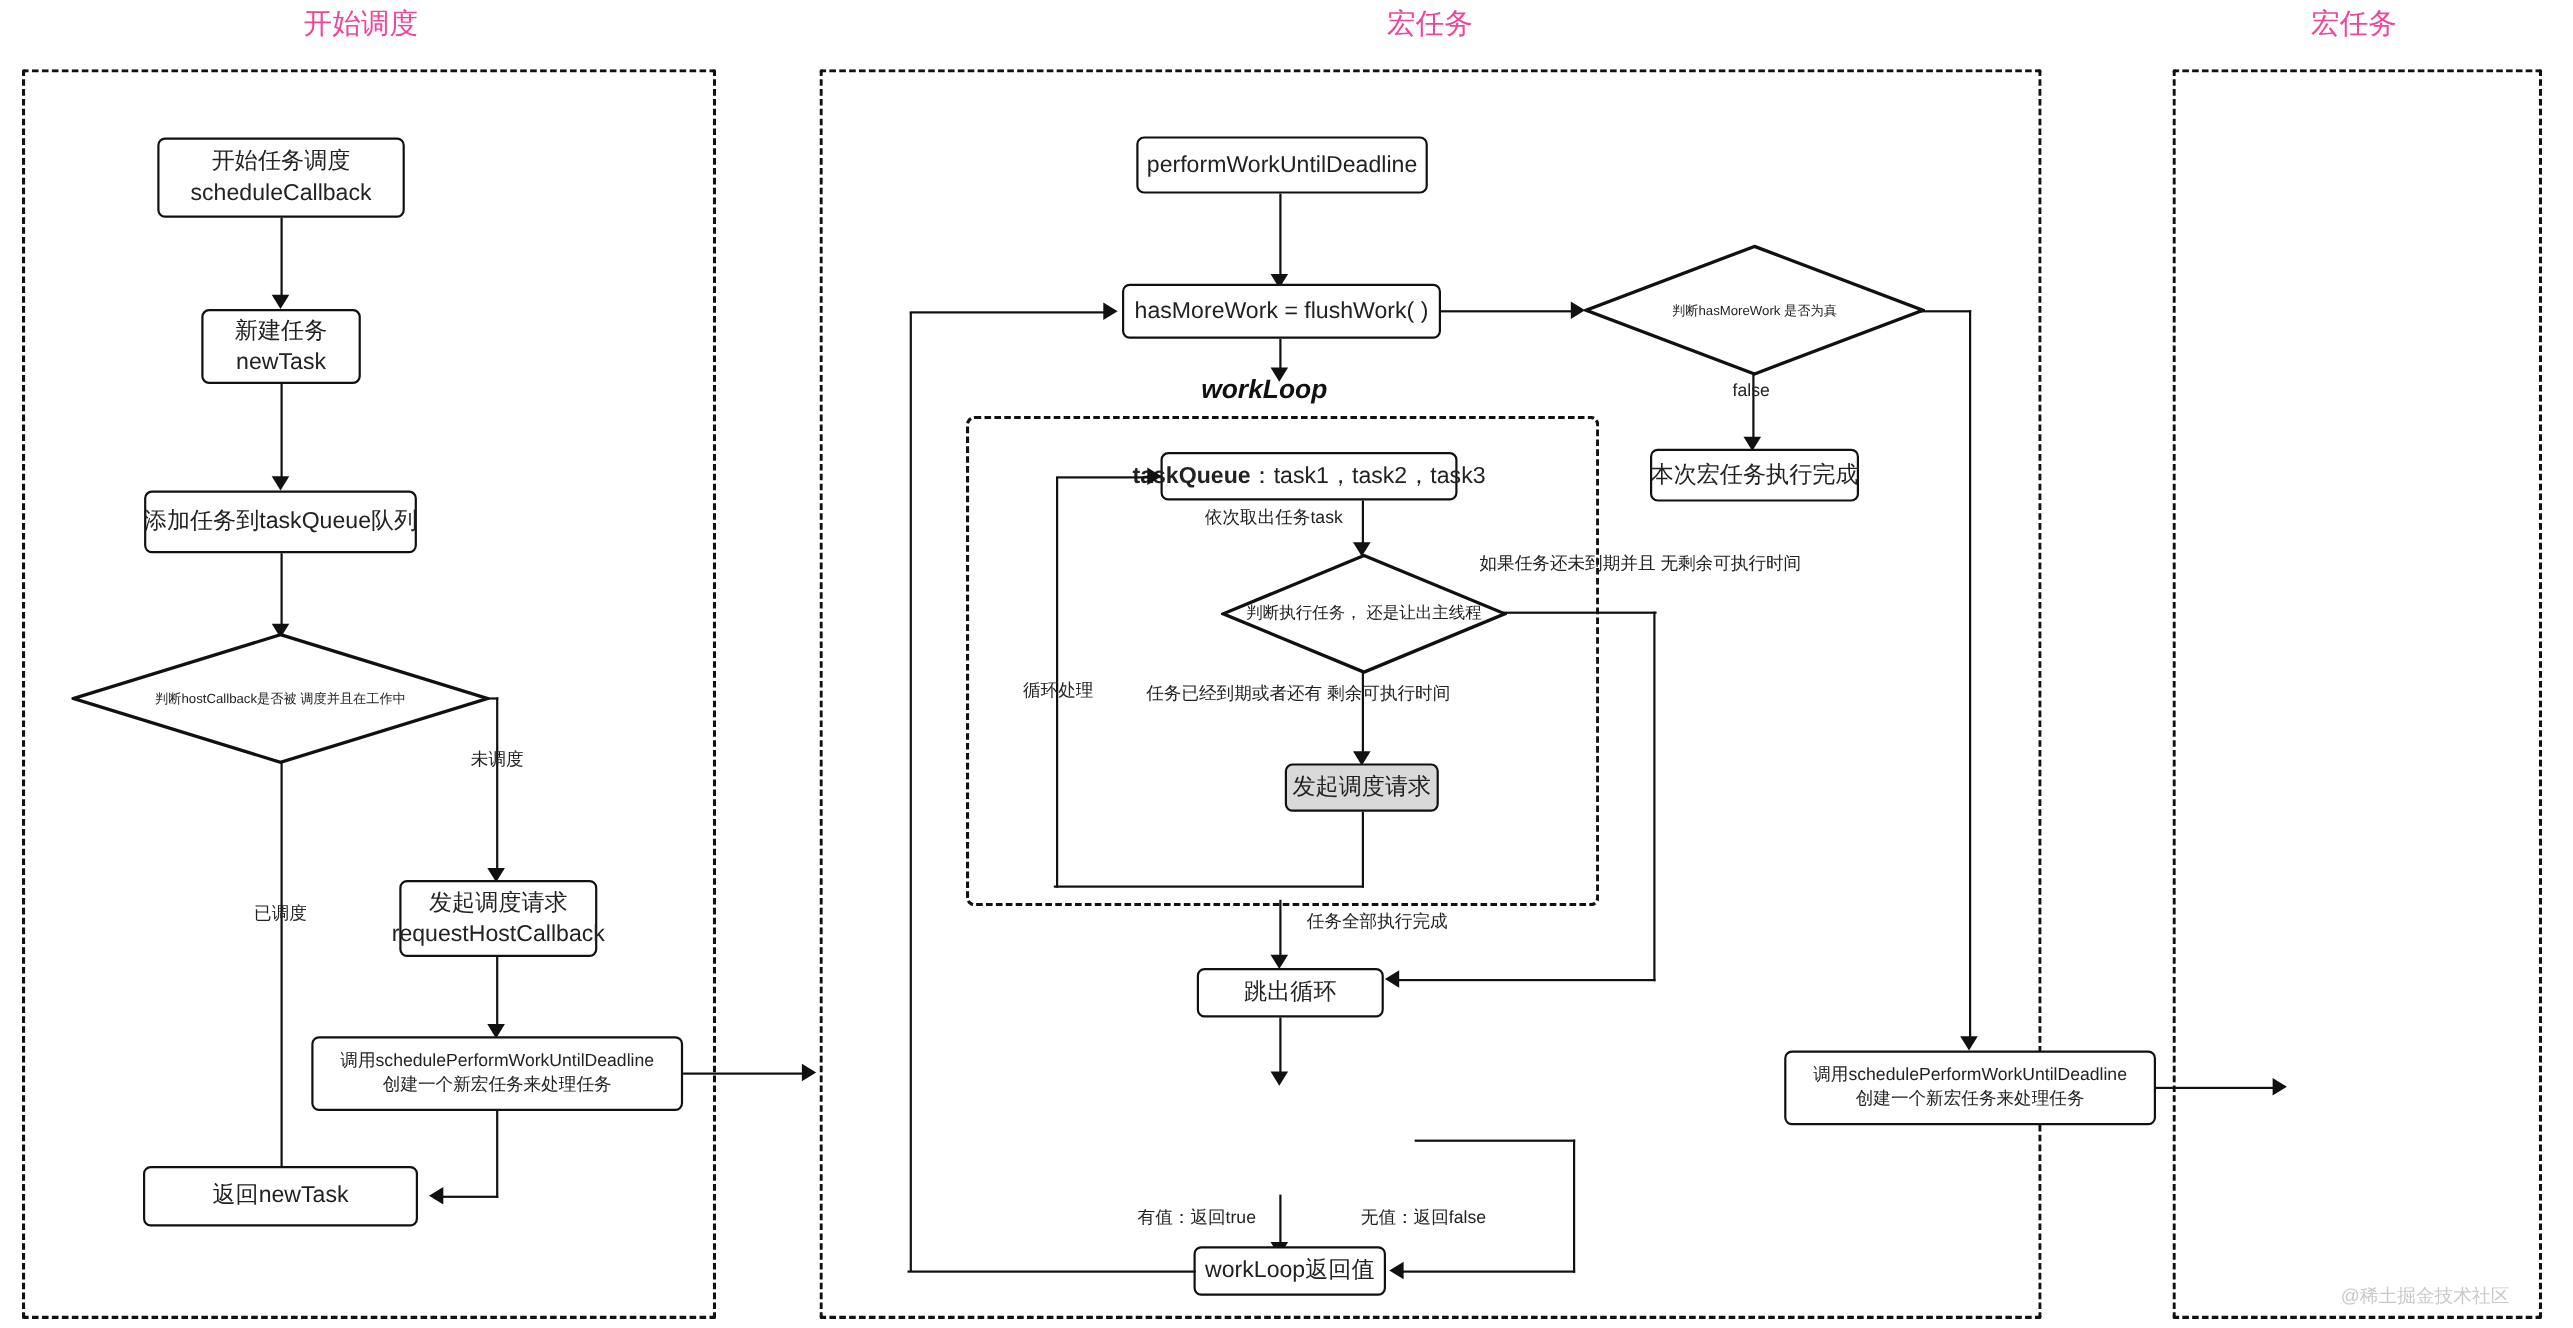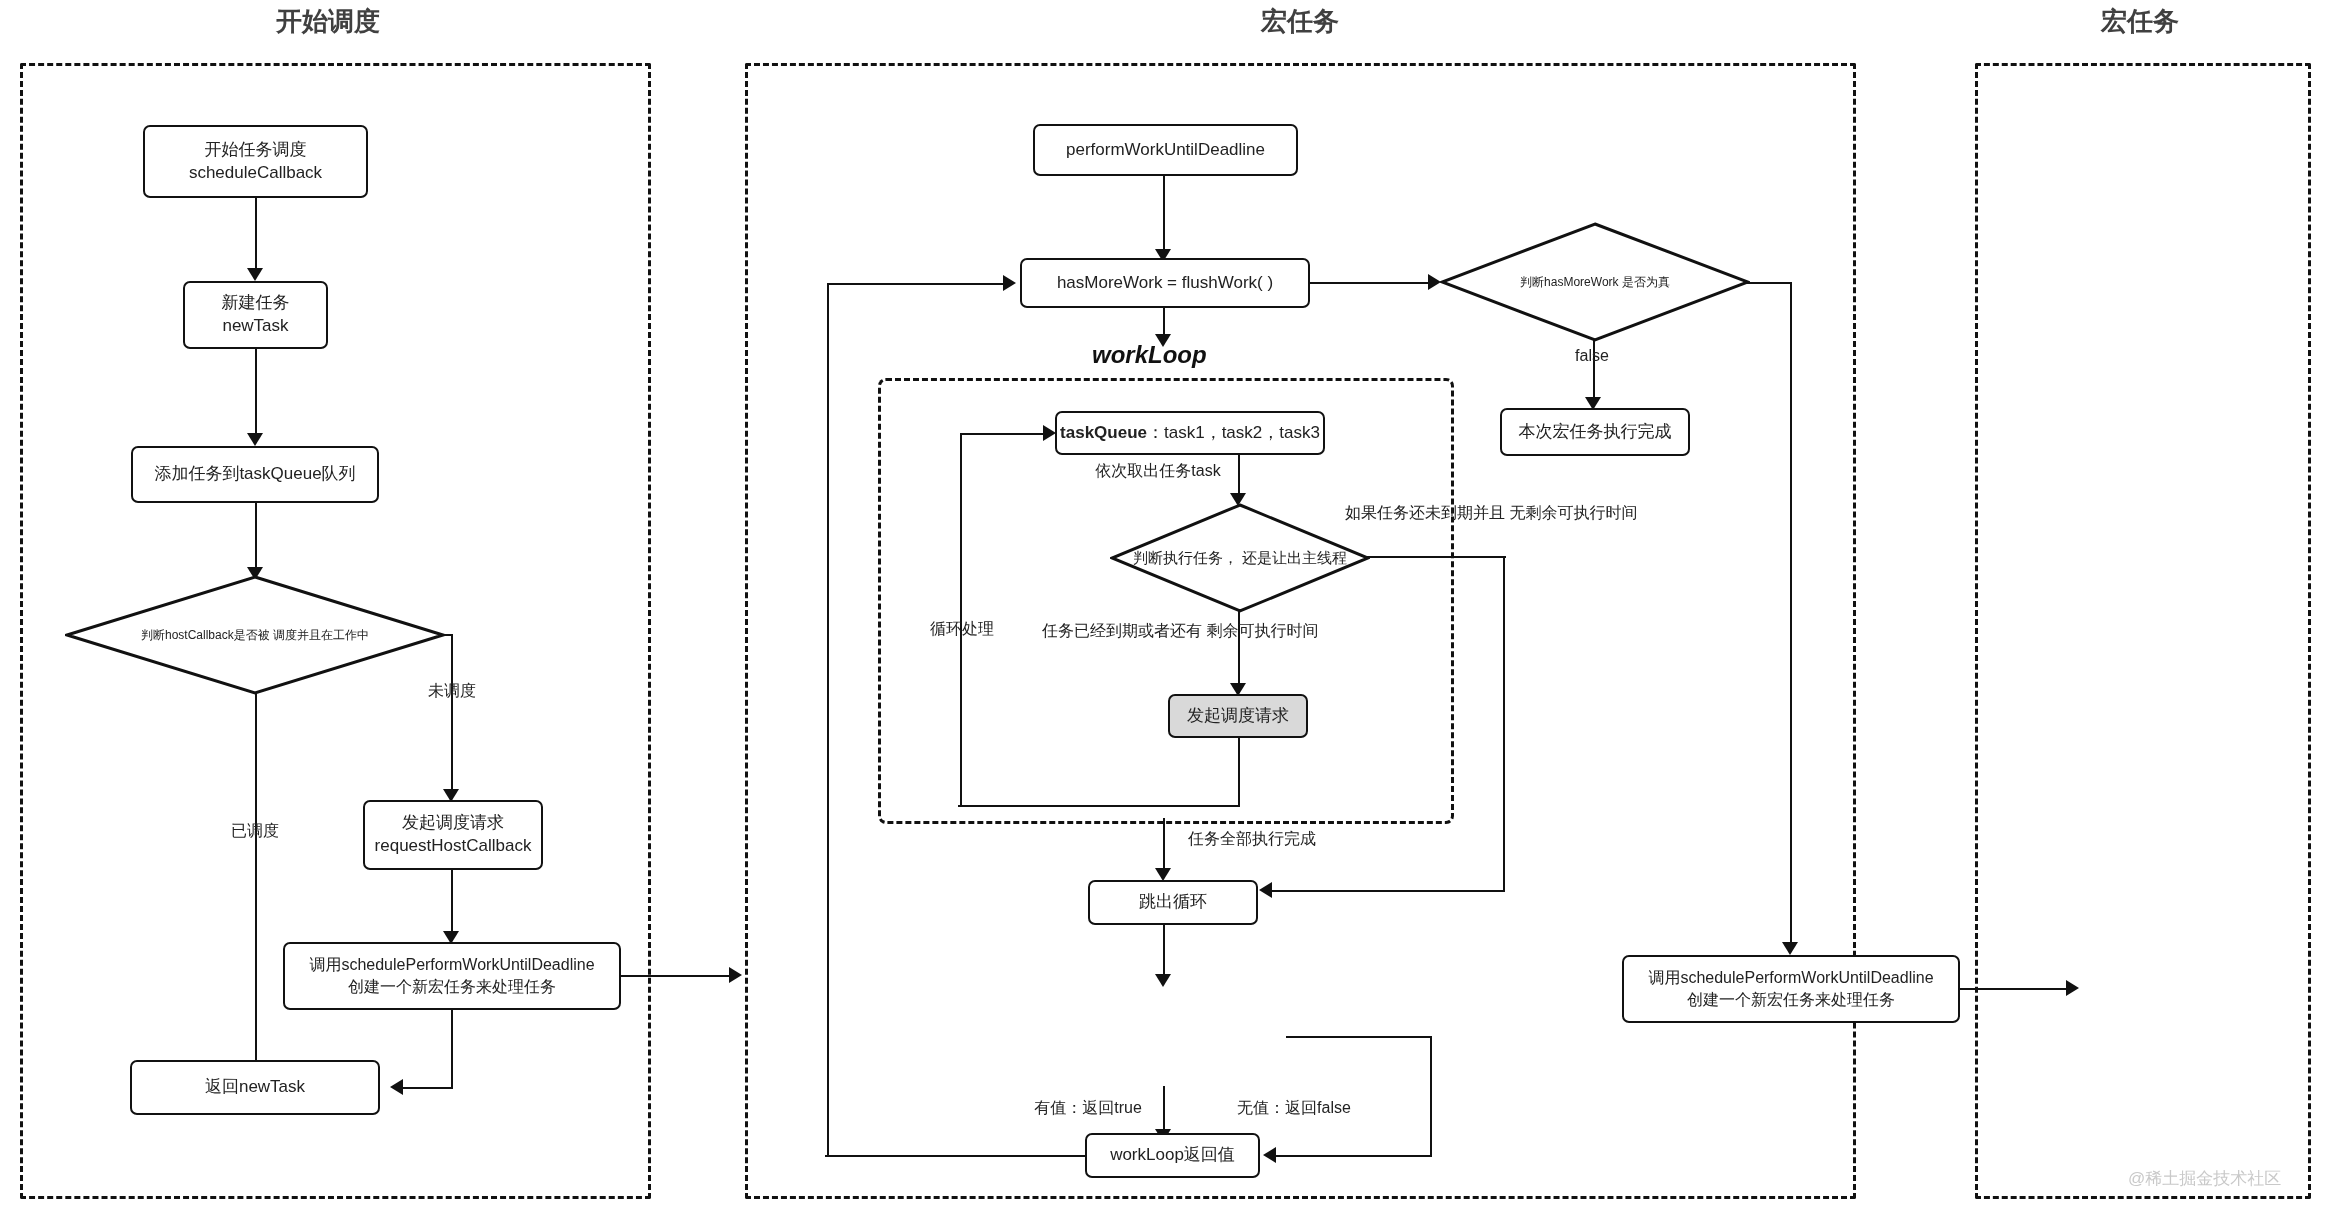--- a/index.html
+++ b/index.html
@@ -2,40 +2,40 @@
 <html><head>
 <meta charset="utf-8">
 <title>React Scheduler Flowchart</title>
 <style>
   html,body{margin:0;padding:0;background:#ffffff;}
   body{font-family:"Liberation Sans","DejaVu Sans",sans-serif;color:#1a1a1a;}
   #canvas{position:relative;width:2339px;height:1207px;background:#fff;overflow:hidden;}
 
   
   .lane-title{
-    position:absolute;font-weight:bold;font-size:26px;color:#404040;
+    position:absolute;font-weight:normal;font-size:26px;color:#ec4899;
     text-align:center;white-space:nowrap;
   }
 
   
   .lane{
     position:absolute;border:3px dashed #111;background:transparent;
     border-radius:2px;
   }
   .subgroup{
     position:absolute;border:3px dashed #111;background:transparent;
     border-radius:8px;
   }
 
   
   .node{
     position:absolute;box-sizing:border-box;
     border:2.5px solid #111;border-radius:7px;background:#ffffff;
     display:flex;align-items:center;justify-content:center;
-    text-align:center;line-height:1.35;font-size:17px;color:#222;
+    text-align:center;line-height:1.35;font-size:21px;color:#222;
     padding:2px 6px;
   }
   .node.gray{background:#d9d9d9;}
   .node .ln{display:block;white-space:nowrap;}
   .node .bold{font-weight:bold;}
 
   
   .diamond{
     position:absolute;
     display:flex;align-items:center;justify-content:center;

